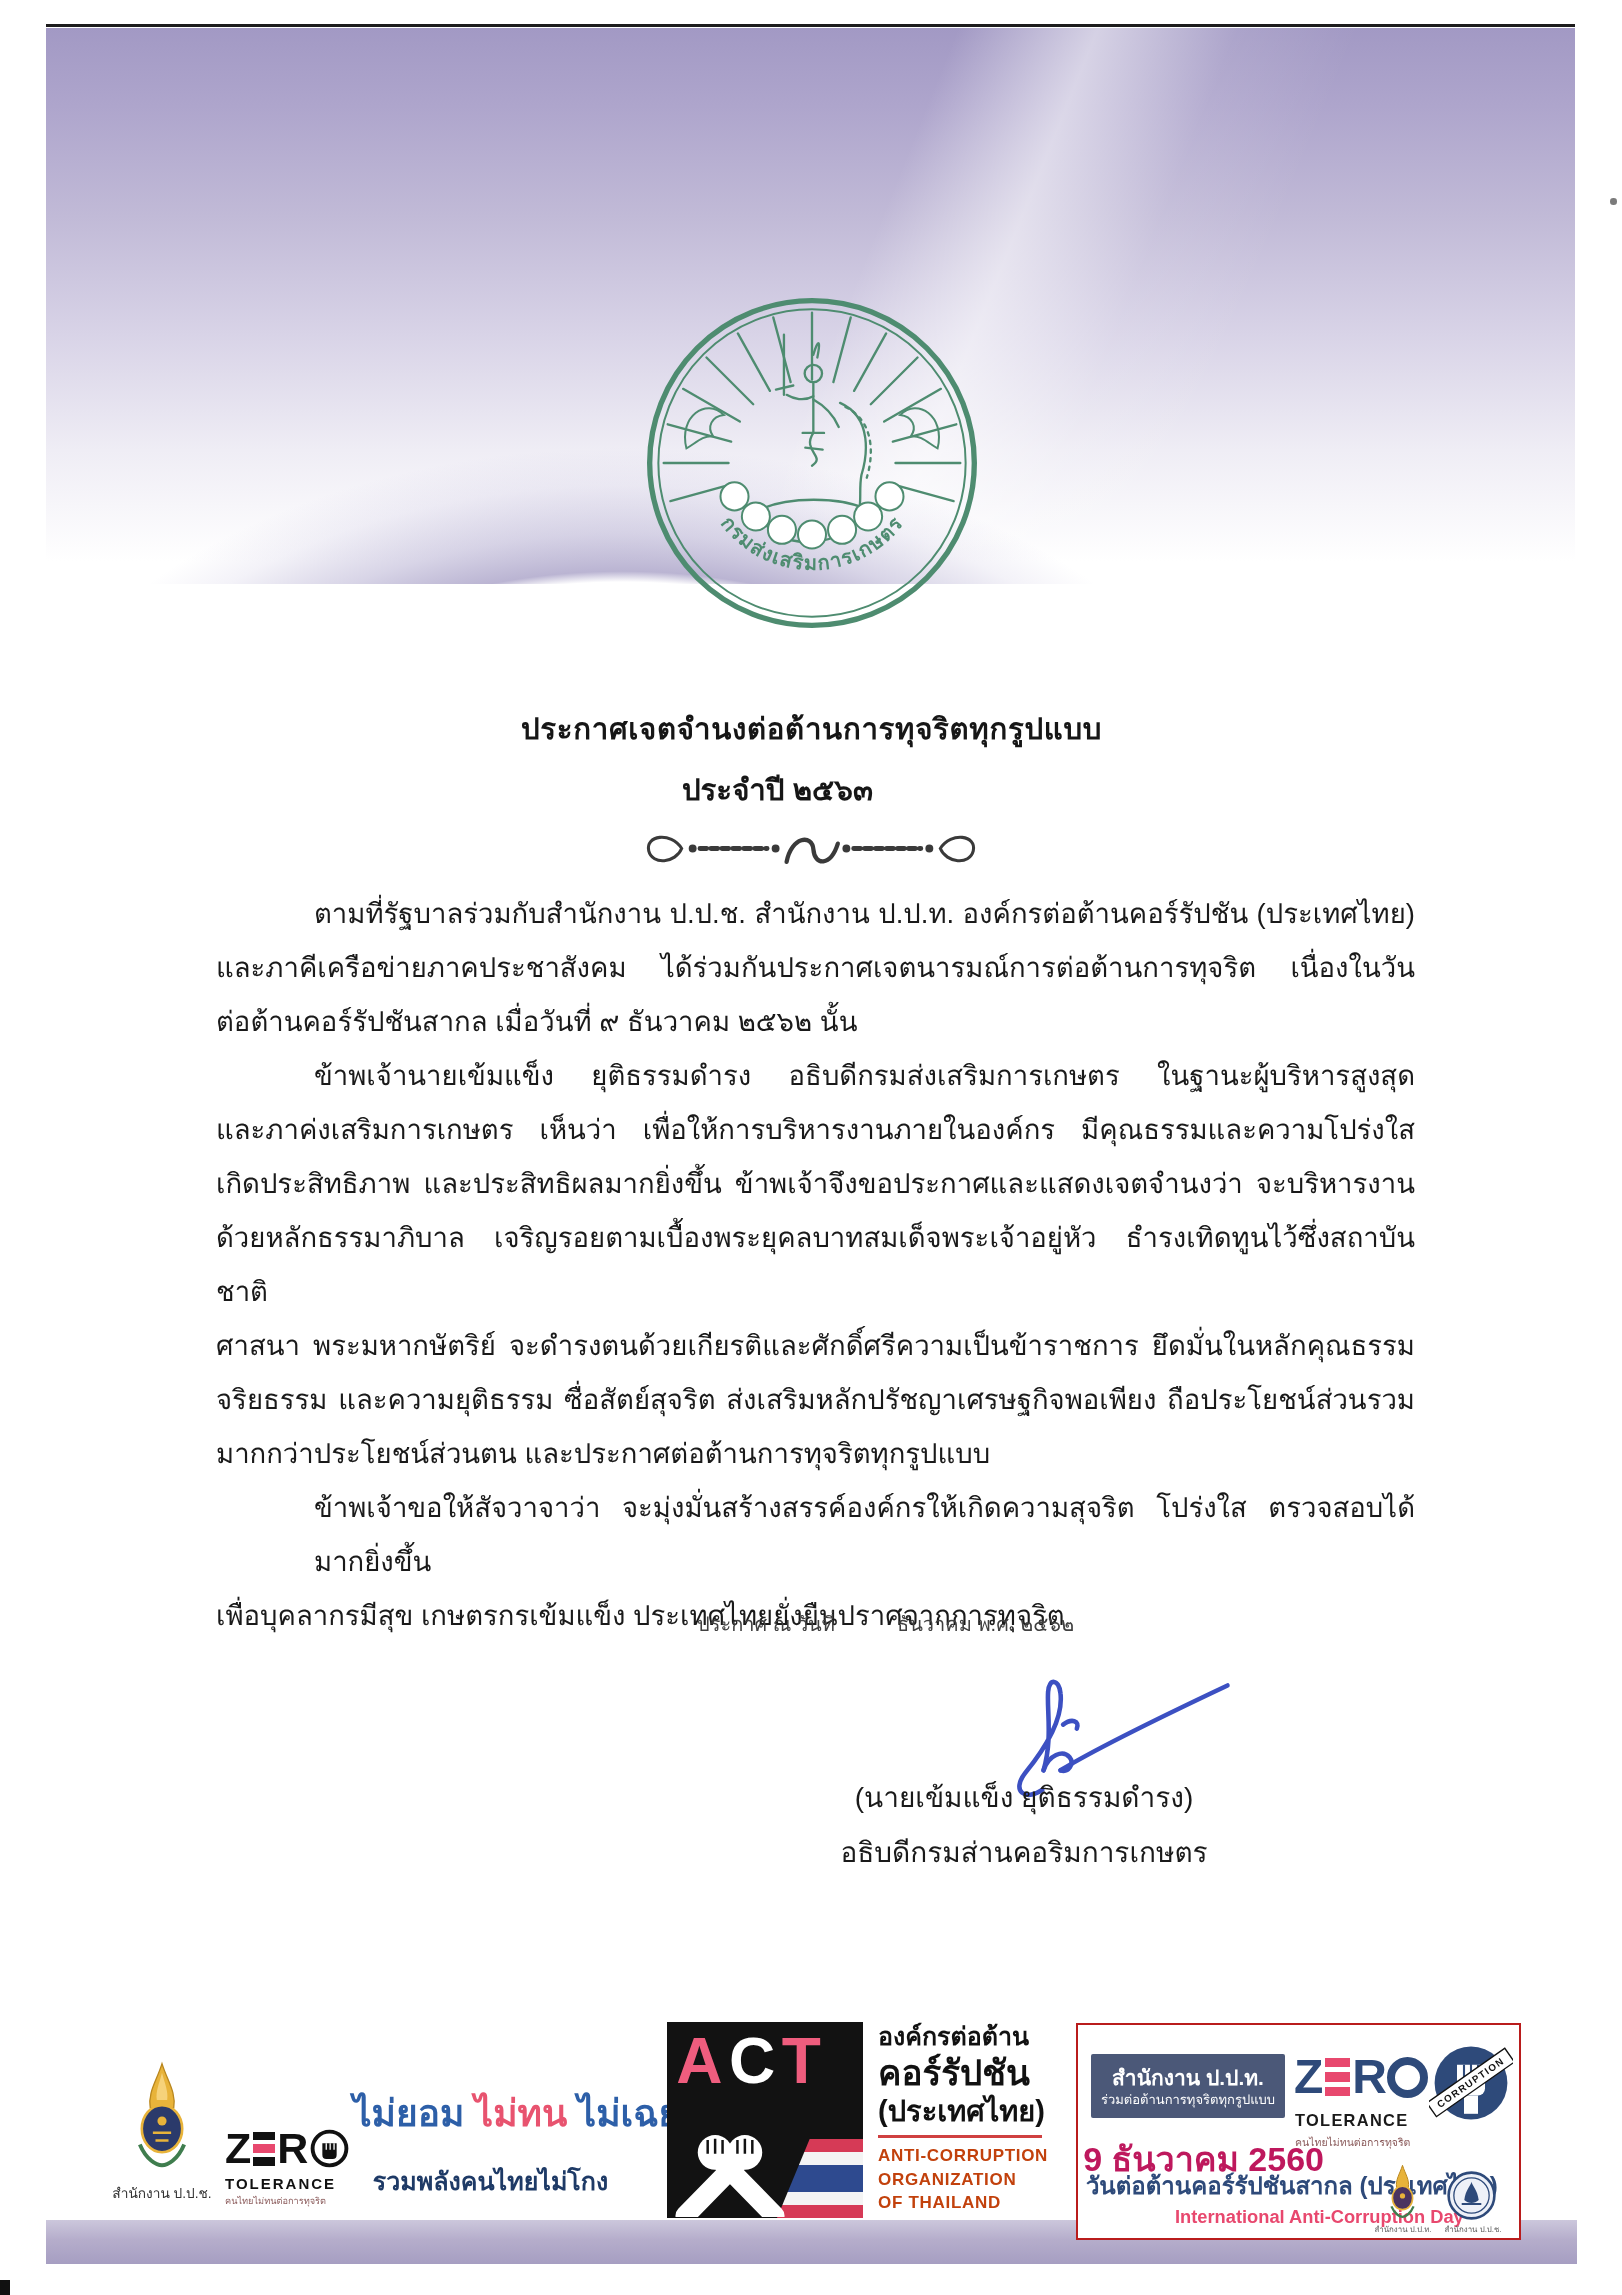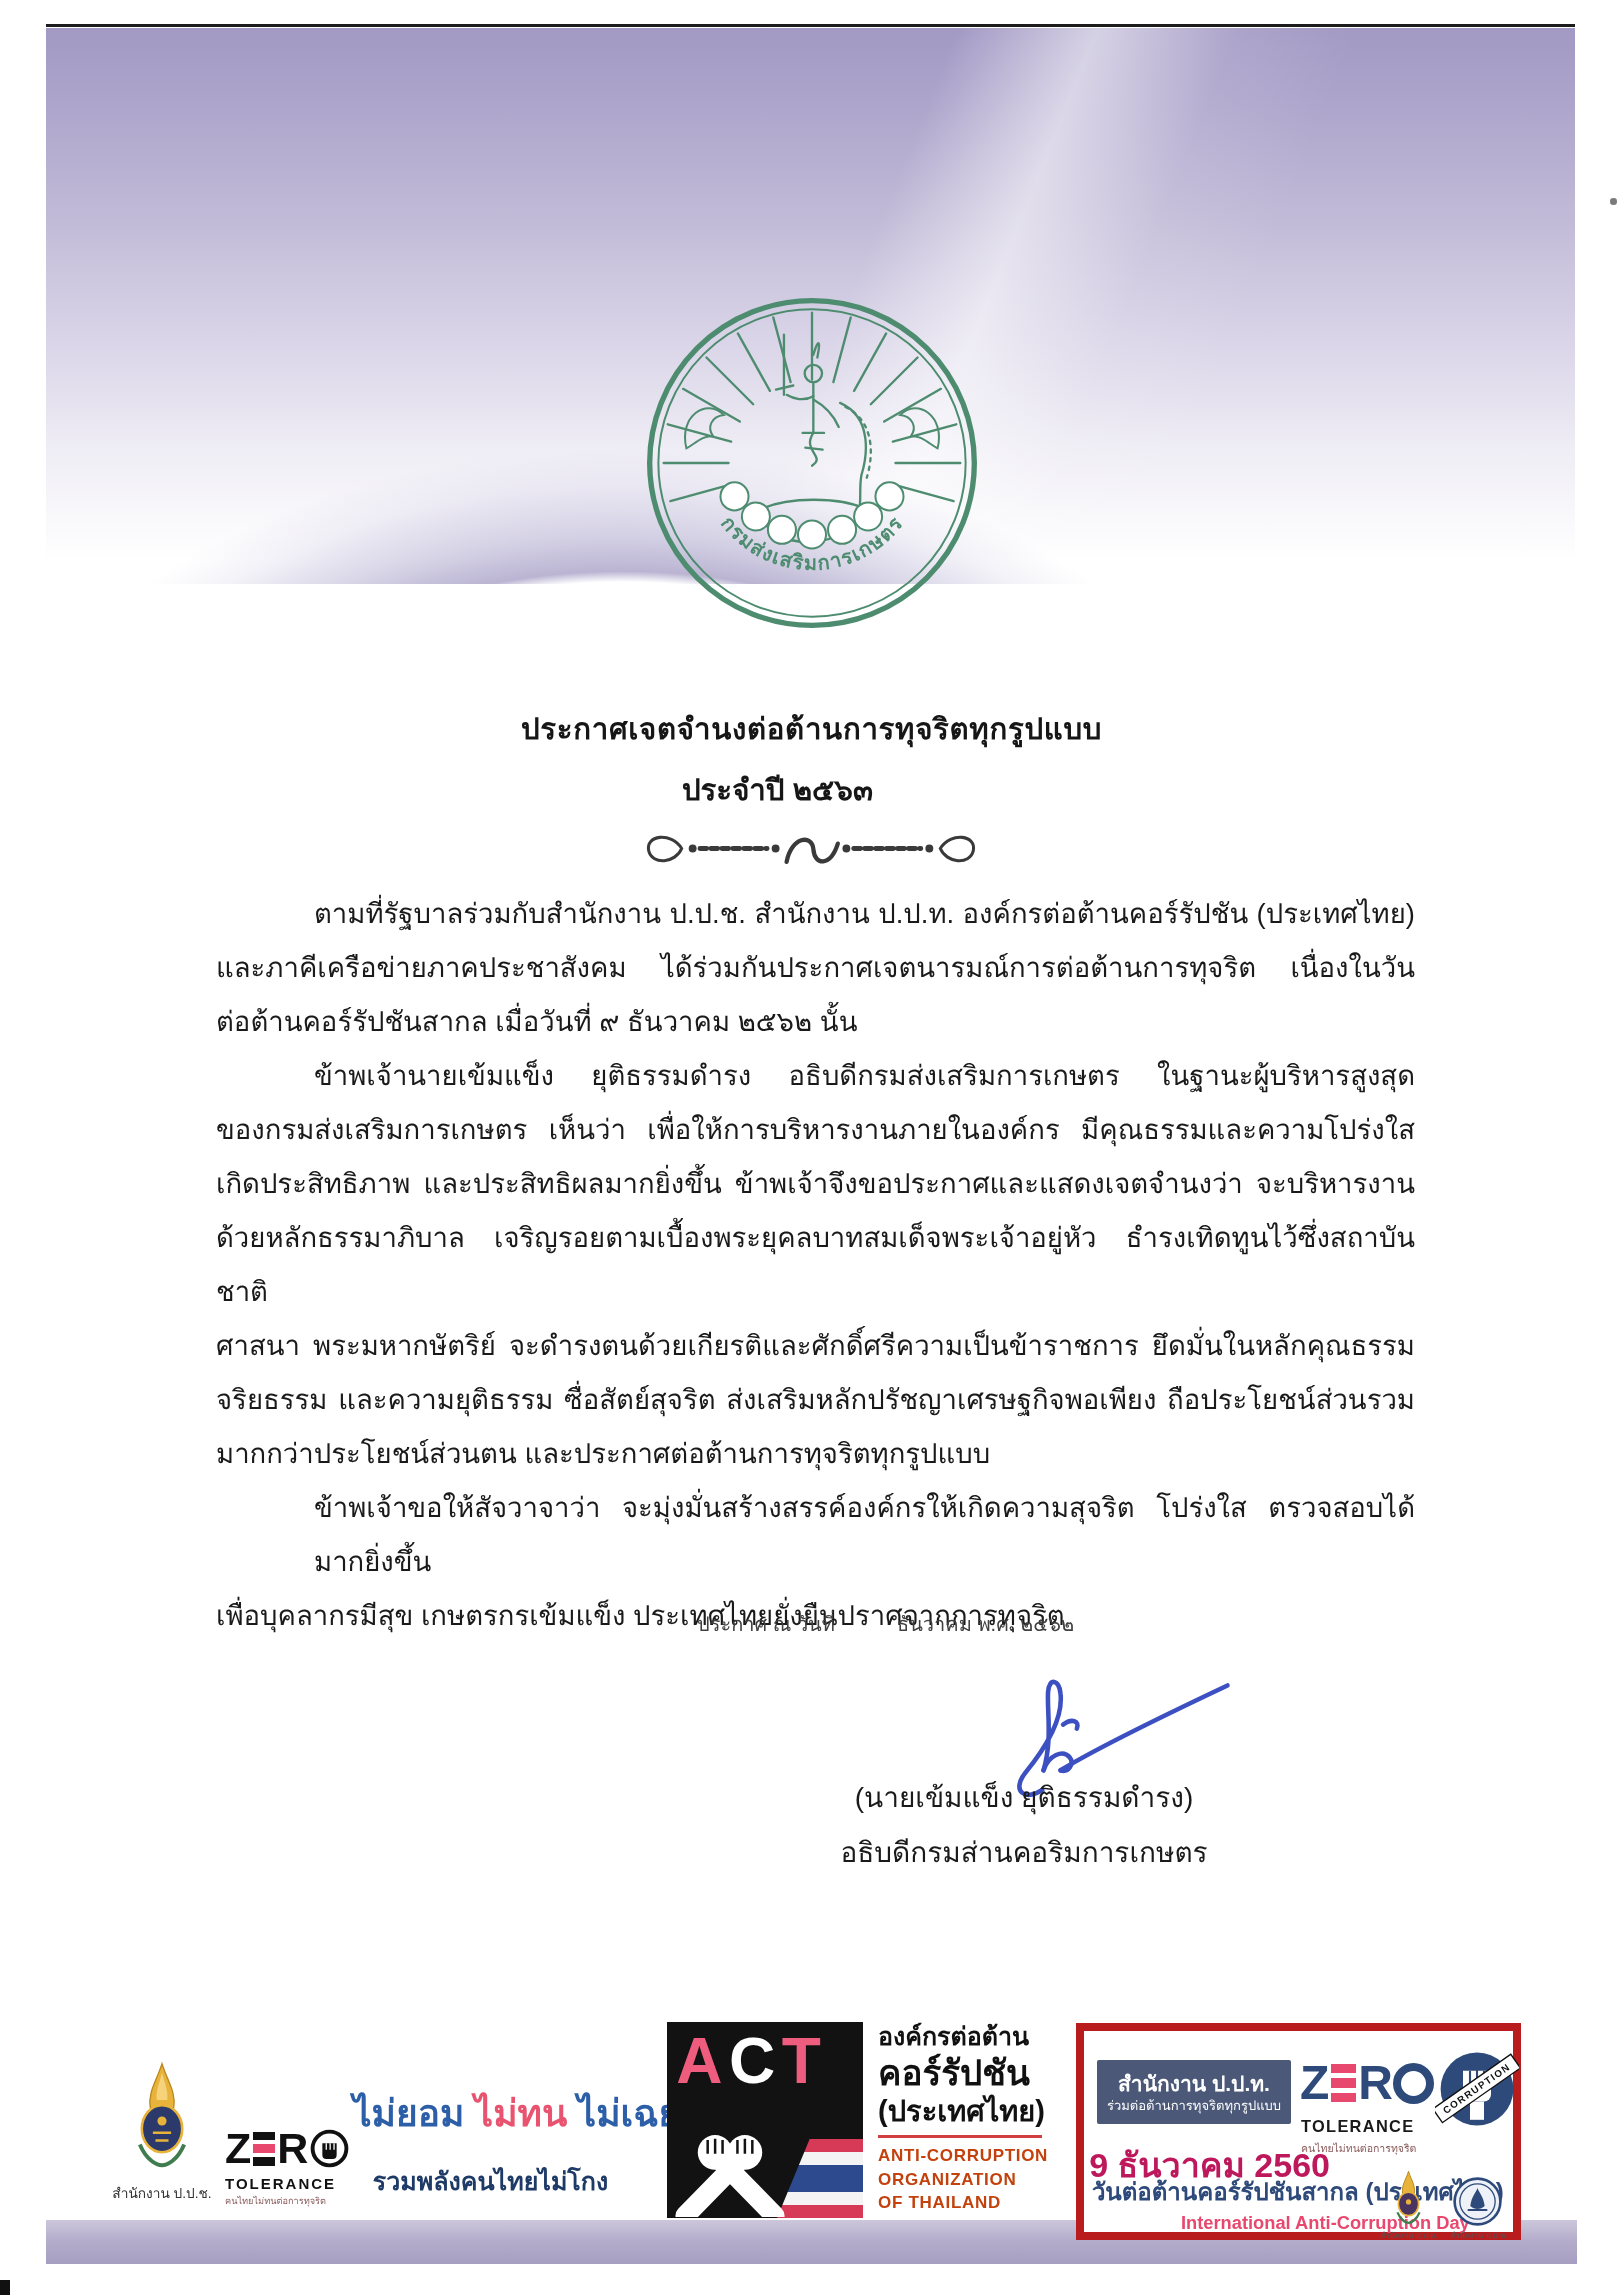--- a/index.html
+++ b/index.html
@@ -71,21 +71,21 @@
     background:linear-gradient(180deg,#d63a56 0 16.7%,#f4f4f4 16.7% 33.3%,#2e4a8f 33.3% 66.7%,#f4f4f4 66.7% 83.3%,#d63a56 83.3% 100%);
     clip-path:polygon(38% 0,100% 0,100% 100%,0 100%);}
   .act-text{left:878px;top:2021px;width:171px;height:198px;}
   .act-th1{font-size:25px;font-weight:bold;color:#111;line-height:31px;}
   .act-th2{font-size:35px;font-weight:bold;color:#111;line-height:41px;}
   .act-th3{font-size:29px;font-weight:bold;color:#111;line-height:37px;}
   .act-rule{height:2.6px;background:#d04040;margin:5.2px 0 6.5px 0;width:164px;}
   .act-en{font-size:17px;font-weight:bold;color:#c2410c;line-height:23.6px;letter-spacing:0.7px;}
 
   .pacc-banner{left:1076px;top:2023px;width:445px;height:217px;background:#ffffff;
-    border:8px solid #b91c1c;box-sizing:border-box;}
+    border:2px solid #b91c1c;box-sizing:border-box;}
   .pacc-agency{position:absolute;left:13px;top:29px;width:194px;height:64px;background:#4b5878;
     color:#fff;text-align:center;display:flex;flex-direction:column;justify-content:center;border-radius:2px;}
   .pacc-agency .a1{font-size:21px;font-weight:bold;line-height:26px;}
   .pacc-agency .a2{font-size:13px;line-height:17px;}
   .banner-date{position:absolute;left:5.2px;top:107px;font-size:34px;font-weight:bold;color:#be185d;white-space:nowrap;}
   .banner-zero{position:absolute;left:216px;top:26px;display:flex;align-items:center;height:52px;}
   .bz-letter{font-size:48px;font-weight:bold;color:#2e4a7a;line-height:48px;}
   .bz-ebars{display:inline-flex;flex-direction:column;justify-content:space-between;width:25px;height:38px;margin:0 2px;}
   .bz-ebars .bar{height:9.2px;background:#e8486e;}
   .bz-oring{width:41px;height:41px;border:8.5px solid #2e4a7a;border-radius:50%;box-sizing:border-box;}
@@ -193,21 +193,21 @@
   </div>
 
   <div class="abs body-text">
     <div>
       <div class="line j indent">ตามที่รัฐบาลร่วมกับสำนักงาน ป.ป.ช. สำนักงาน ป.ป.ท. องค์กรต่อต้านคอร์รัปชัน (ประเทศไทย)</div>
       <div class="line j">และภาคีเครือข่ายภาคประชาสังคม ได้ร่วมกันประกาศเจตนารมณ์การต่อต้านการทุจริต เนื่องในวัน</div>
       <div class="line">ต่อต้านคอร์รัปชันสากล เมื่อวันที่ ๙ ธันวาคม ๒๕๖๒ นั้น</div>
     </div>
     <div>
       <div class="line j indent">ข้าพเจ้านายเข้มแข็ง ยุติธรรมดำรง อธิบดีกรมส่งเสริมการเกษตร ในฐานะผู้บริหารสูงสุด</div>
-      <div class="line j">ของกรมส่งเสริมการเกษตร เห็นว่า เพื่อให้การบริหารงานภายในองค์กร มีคุณธรรมและความโปร่งใส</div>
+      <div class="line j">และภาค่งเสริมการเกษตร เห็นว่า เพื่อให้การบริหารงานภายในองค์กร มีคุณธรรมและความโปร่งใส</div>
       <div class="line j">เกิดประสิทธิภาพ และประสิทธิผลมากยิ่งขึ้น ข้าพเจ้าจึงขอประกาศและแสดงเจตจำนงว่า จะบริหารงาน</div>
       <div class="line j">ด้วยหลักธรรมาภิบาล เจริญรอยตามเบื้องพระยุคลบาทสมเด็จพระเจ้าอยู่หัว ธำรงเทิดทูนไว้ซึ่งสถาบันชาติ</div>
       <div class="line j">ศาสนา พระมหากษัตริย์ จะดำรงตนด้วยเกียรติและศักดิ์ศรีความเป็นข้าราชการ ยึดมั่นในหลักคุณธรรม</div>
       <div class="line j">จริยธรรม และความยุติธรรม ซื่อสัตย์สุจริต ส่งเสริมหลักปรัชญาเศรษฐกิจพอเพียง ถือประโยชน์ส่วนรวม</div>
       <div class="line">มากกว่าประโยชน์ส่วนตน และประกาศต่อต้านการทุจริตทุกรูปแบบ</div>
     </div>
     <div>
       <div class="line j indent">ข้าพเจ้าขอให้สัจวาจาว่า จะมุ่งมั่นสร้างสรรค์องค์กรให้เกิดความสุจริต โปร่งใส ตรวจสอบได้มากยิ่งขึ้น</div>
       <div class="line">เพื่อบุคลากรมีสุข เกษตรกรเข้มแข็ง ประเทศไทยยั่งยืนปราศจากการทุจริต</div>
     </div>

